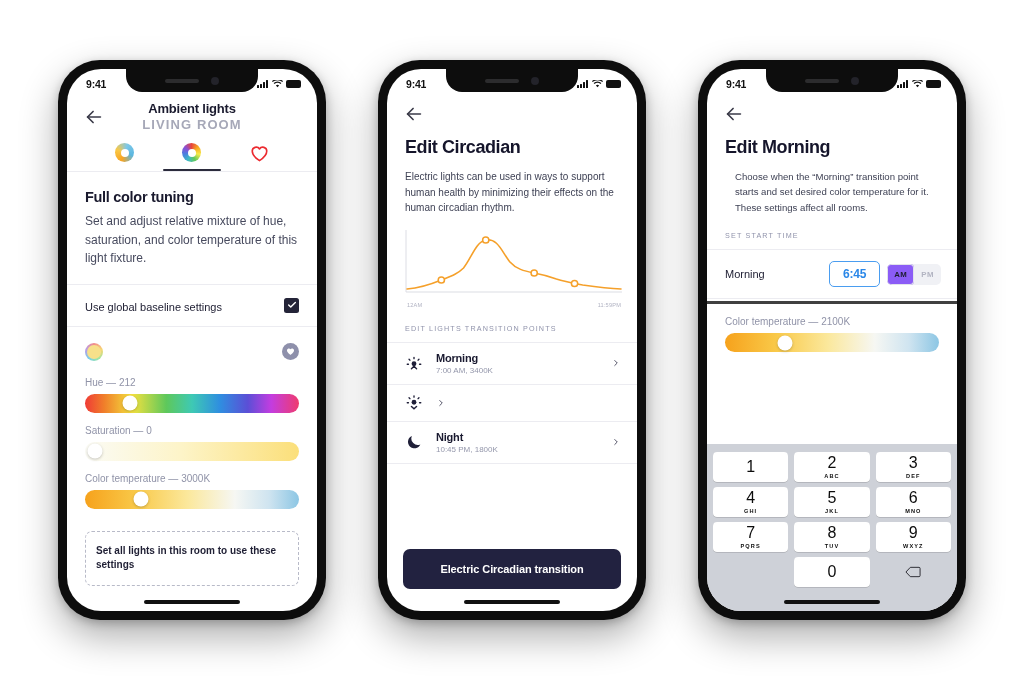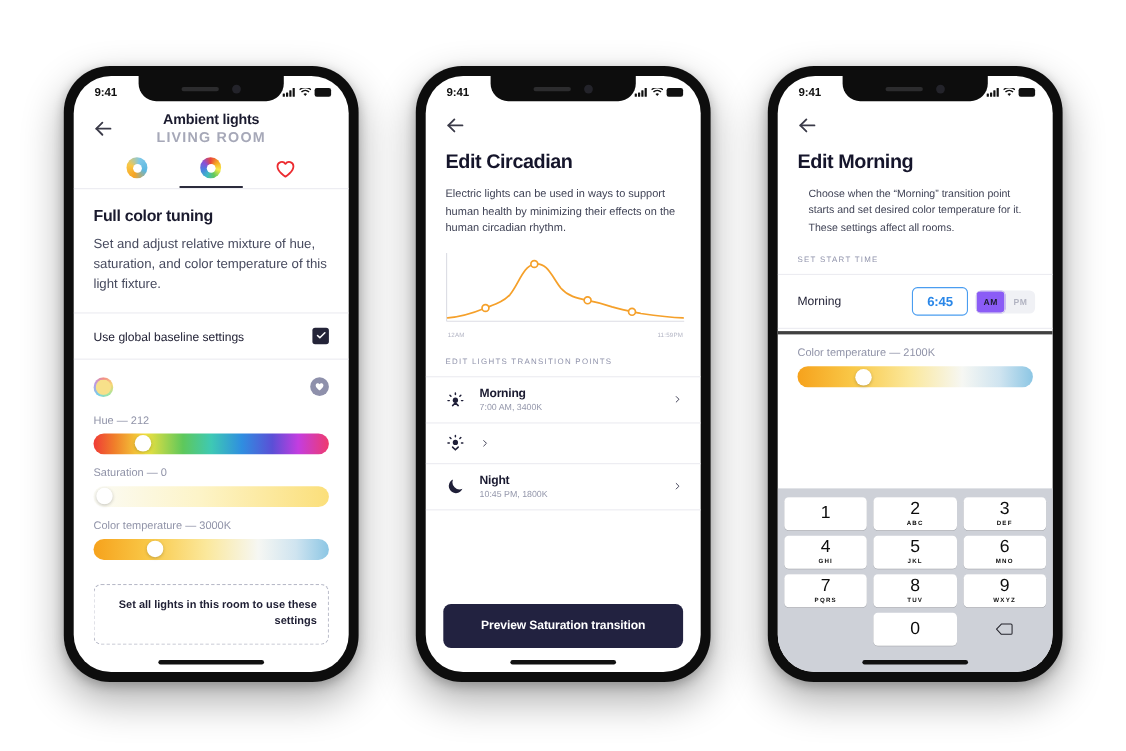--- a/index.html
+++ b/index.html
@@ -143,21 +143,21 @@
     width: 15px; height: 15px; border-radius: 50%;
     background: #fff; box-shadow: 0 1px 3px rgba(0,0,0,.22);
   }
   .tr-hue { background: linear-gradient(90deg,#ef3b36 0%,#f07f2a 9%,#f3e13f 22%,#5ec85b 38%,#3ec9b4 50%,#2f8ee0 63%,#5b4fd6 76%,#c33de0 87%,#ef3b6e 100%); }
   .tr-sat { background: linear-gradient(90deg,#fbfbf5 0%,#fdf4c8 45%,#fbdf7a 100%); }
   .tr-temp{ background: linear-gradient(90deg,#f6a21c 0%,#f9c949 24%,#fbe89c 48%,#f6f7f3 70%,#cfe4f0 86%,#8cc6e4 100%); }
 
   .dashed-btn {
     margin: 22px 18px 0 18px; padding: 12px 10px;
     border: 1.4px dashed #b8bac8; border-radius: 7px;
-    text-align: right; font-size: 10px; font-weight: bold; color: #1f1f34;
+    text-align: left; font-size: 10px; font-weight: bold; color: #1f1f34;
     line-height: 1.45;
   }
 
   
   .h-page { font-size: 18px; font-weight: bold; color: #15152b; letter-spacing: -0.4px; margin: 12px 0 0 18px; }
   .p2-desc { padding: 0 18px; font-size: 10px; line-height: 1.55; color: #3f4255; margin-top: 11px; }
 
   .chartwrap { padding: 14px 14px 0 18px; }
   .chart { position: relative; width: 100%; height: 70px; }
   .chart svg { width: 100%; height: 100%; display: block; }
@@ -439,21 +439,21 @@
               <div class="tp-meta">10:45 PM, 1800K</div>
             </div>
             <div class="chev">
               <svg viewBox="0 0 24 24" fill="none" stroke="currentColor" stroke-width="2" stroke-linecap="round" stroke-linejoin="round">
                   <path d="M9 18l6-6-6-6"></path>
                 </svg>
             </div>
           </div>
         </div>
 
-        <div class="primary-btn">Preview Saturation transition</div>
+        <div class="primary-btn">Electric Circadian transition</div>
       </div>
 
       <div class="home-ind"></div>
     </div>
   </div>
 
   <div class="phone phone-3">
     <div class="screen">
       <div class="notch">
         <div class="speaker"></div>

